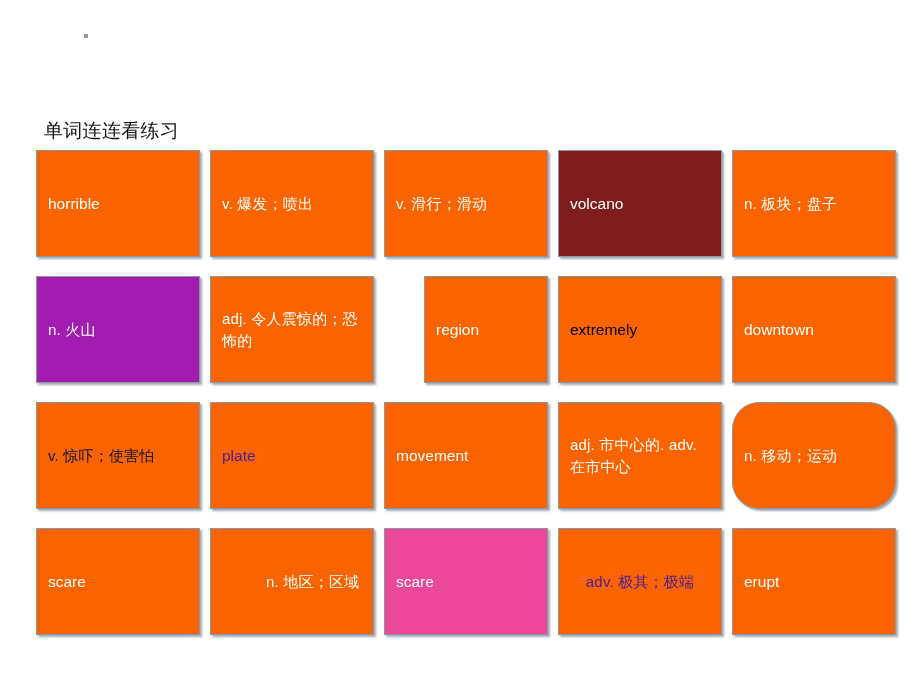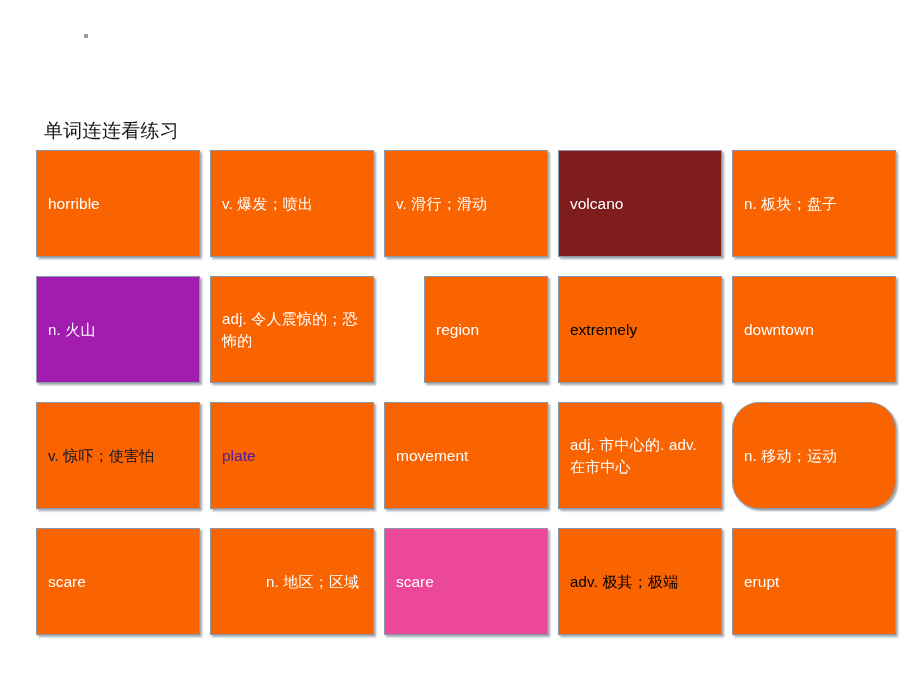--- a/index.html
+++ b/index.html
@@ -133,20 +133,20 @@
       <div class="card" style="background: rgb(250, 100, 0);">
         <span class="card-text" style="color: rgb(255, 255, 255);">scare</span>
       </div>
       <div class="card" style="background: rgb(250, 100, 0);">
         <span class="card-text cn" style="color: rgb(255, 255, 255); margin-left: 44px;">n. 地区；区域</span>
       </div>
       <div class="card" style="background: #ec4899;">
         <span class="card-text" style="color: rgb(255, 255, 255);">scare</span>
       </div>
       <div class="card" style="background: rgb(250, 100, 0);">
-        <span class="card-text cn" style="color: #000000;">adv. 极其；极端</span>
+        <span class="card-text cn" style="color: #4c1d95; text-align: center;">adv. 极其；极端</span>
       </div>
       <div class="card" style="background: rgb(250, 100, 0);">
         <span class="card-text" style="color: rgb(255, 255, 255);">erupt</span>
       </div>
     </div>
 
 </div>
 
 </body></html>

